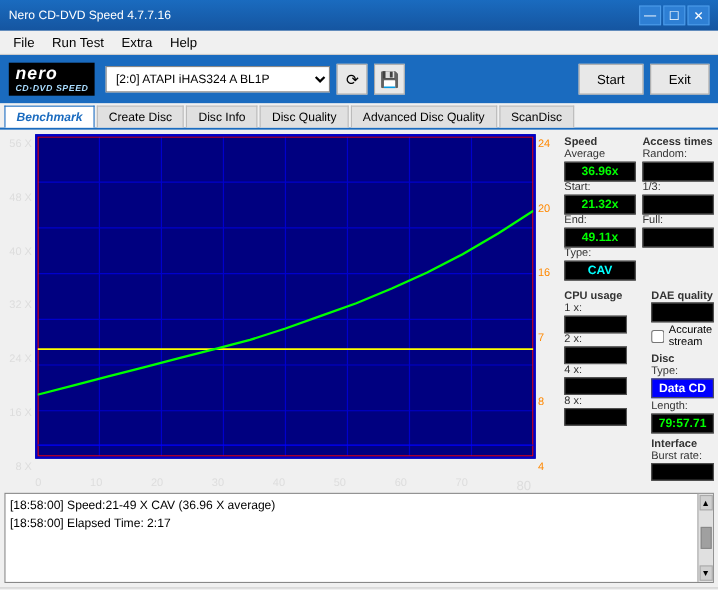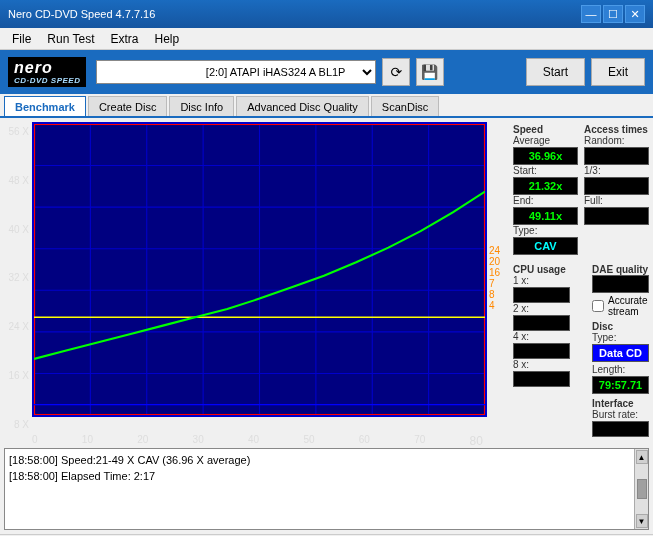--- a/index.html
+++ b/index.html
@@ -64,24 +64,23 @@
       font-size: 14px;
       font-weight: bold;
       font-style: italic;
       margin-right: 4px;
     }
     #nero-logo span { font-size: 9px; display: block; color: #ccc; letter-spacing: 1px; }
     #drive-select {
       background: white;
       border: 1px solid #888;
       height: 24px;
-      width: 280px;
-      font-size: 11px;
-      padding: 0 14px;
-      text-align: right;
+      width: 204px;
+      font-size: 11px;
+      padding: 0 4px;
     }
     .toolbar-btn {
       background: #e8e8e8;
       border: 1px solid #aaa;
       height: 28px;
       width: 28px;
       display: flex; align-items: center; justify-content: center;
       cursor: pointer;
       font-size: 14px;
     }
@@ -121,20 +120,21 @@
       background: #e0e0e0;
       margin-right: 2px;
       height: 20px;
       display: flex; align-items: center;
     }
     .tab.active {
       background: white;
       border-color: #1a6bbf;
       color: #1a6bbf;
       font-weight: bold;
+      font-style: italic;
     }
 
     
     #main {
       display: flex;
       height: 330px;
       background: #f0f0f0;
     }
 
     #chart-container {
@@ -285,20 +285,21 @@
   <div class="toolbar-btn">💾</div>
   <div style="flex:1"></div>
   <button class="start-btn" id="start-btn" style="background:#e8e8e8;border:1px solid #aaa;height:28px;padding:0 16px;cursor:pointer;font-size:12px;">Start</button>
   <button id="exit-btn" style="background:#e8e8e8;border:1px solid #aaa;height:28px;padding:0 16px;cursor:pointer;font-size:12px;">Exit</button>
 </div>
 
 <div id="tabs">
   <div class="tab active">Benchmark</div>
   <div class="tab">Create Disc</div>
   <div class="tab">Disc Info</div>
+  <div class="tab">Disc Quality</div>
   <div class="tab">Advanced Disc Quality</div>
   <div class="tab">ScanDisc</div>
 </div>
 
 <div id="main">
 
   <div style="display:flex;flex-direction:column;flex:1;padding:4px 0 0 4px;">
 
     <div style="display:flex;align-items:stretch;flex:1;">
 
@@ -334,21 +335,21 @@
           <rect x="0" y="0" width="420" height="280" fill="none" stroke="#ff0000" stroke-width="2"></rect>
 
           <line x1="0" y1="186" x2="420" y2="186" stroke="#ffff00" stroke-width="1.5"></line>
 
           <polyline points="0,226 30,218 60,210 90,202 120,194 150,186 180,178 210,168 240,157 270,146 300,133 330,119 360,103 390,85 420,65" fill="none" stroke="#00ff00" stroke-width="2"></polyline>
 
           <line x1="0" y1="270" x2="420" y2="270" stroke="#0000ff" stroke-width="1"></line>
         </svg>
       </div>
 
-      <div style="display:flex;flex-direction:column;justify-content:center;width:22px;padding-bottom:2px;padding-top:4px;padding-right:4px;">
+      <div style="display:flex;flex-direction:column;justify-content:space-between;width:22px;padding-bottom:2px;padding-top:4px;padding-right:4px;">
         <span style="font-size:10px;color:#ff8800;padding-left:2px;">24</span>
         <span style="font-size:10px;color:#ff8800;padding-left:2px;">20</span>
         <span style="font-size:10px;color:#ff8800;padding-left:2px;">16</span>
         <span style="font-size:10px;color:#ff8800;padding-left:2px;">7</span>
         <span style="font-size:10px;color:#ff8800;padding-left:2px;">8</span>
         <span style="font-size:10px;color:#ff8800;padding-left:2px;">4</span>
       </div>
     </div>
 
     <div style="display:flex;justify-content:space-between;padding:2px 26px 0 28px;">

